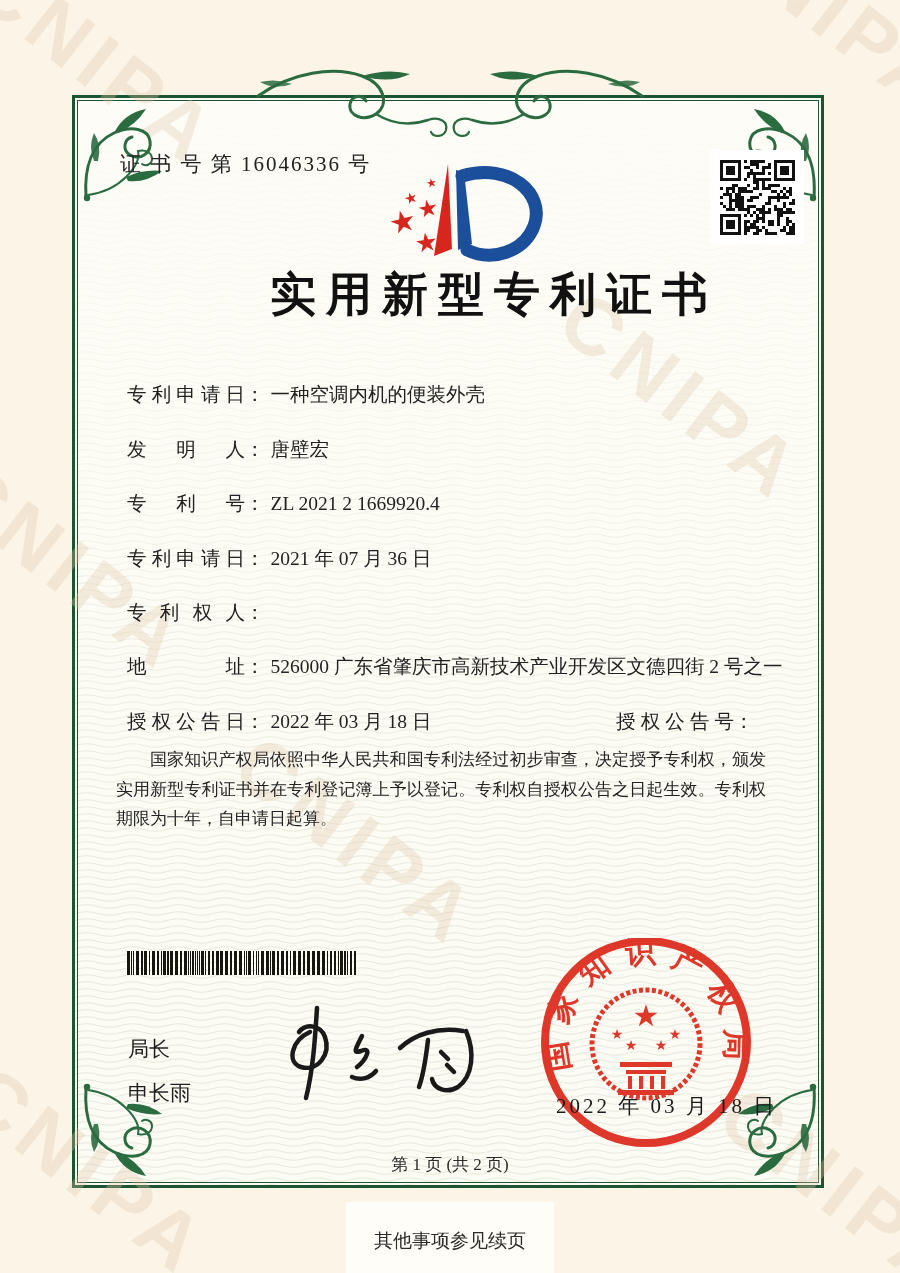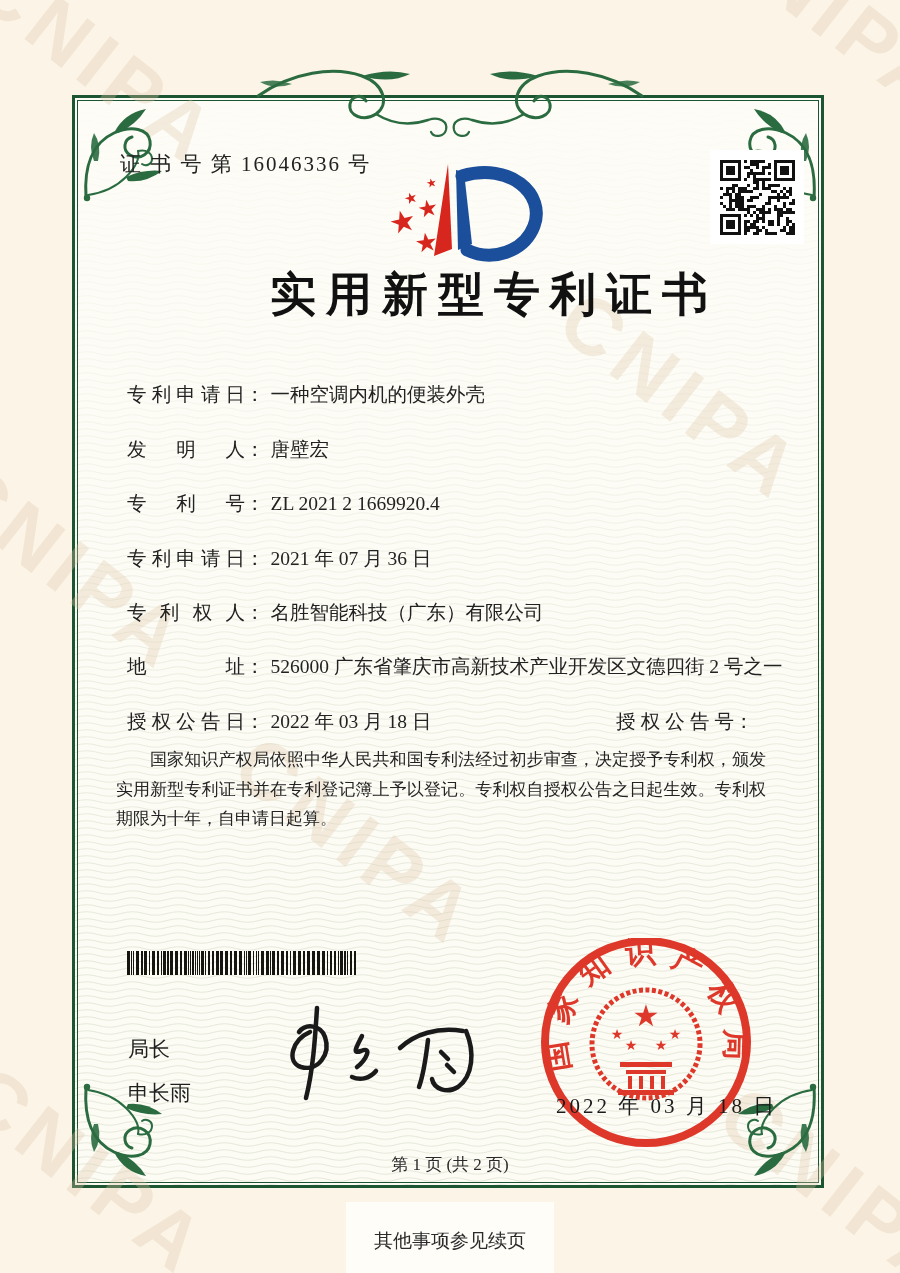--- a/index.html
+++ b/index.html
@@ -357,21 +357,20 @@
       <span class="f-value">ZL 2021 2 1669920.4</span>
     </div>
     <div class="frow" style="top:544px">
       <span class="f-label">专利申请日</span>
       <span class="f-colon">：</span>
       <span class="f-value">2021 年 07 月 36 日</span>
     </div>
     <div class="frow" style="top:598px">
       <span class="f-label">专利权人</span>
       <span class="f-colon">：</span>
-      <span class="f-value">名胜智能科技（广东）有限公司</span>
     </div>
     <div class="frow" style="top:652px">
       <span class="f-label">地址</span>
       <span class="f-colon">：</span>
       <span class="f-value">526000 广东省肇庆市高新技术产业开发区文德四街 2 号之一</span>
     </div>
     <div class="frow" style="top:707px;width:700px">
       <span class="f-label">授权公告日</span>
       <span class="f-colon">：</span>
       <span class="f-value">2022 年 03 月 18 日</span>

